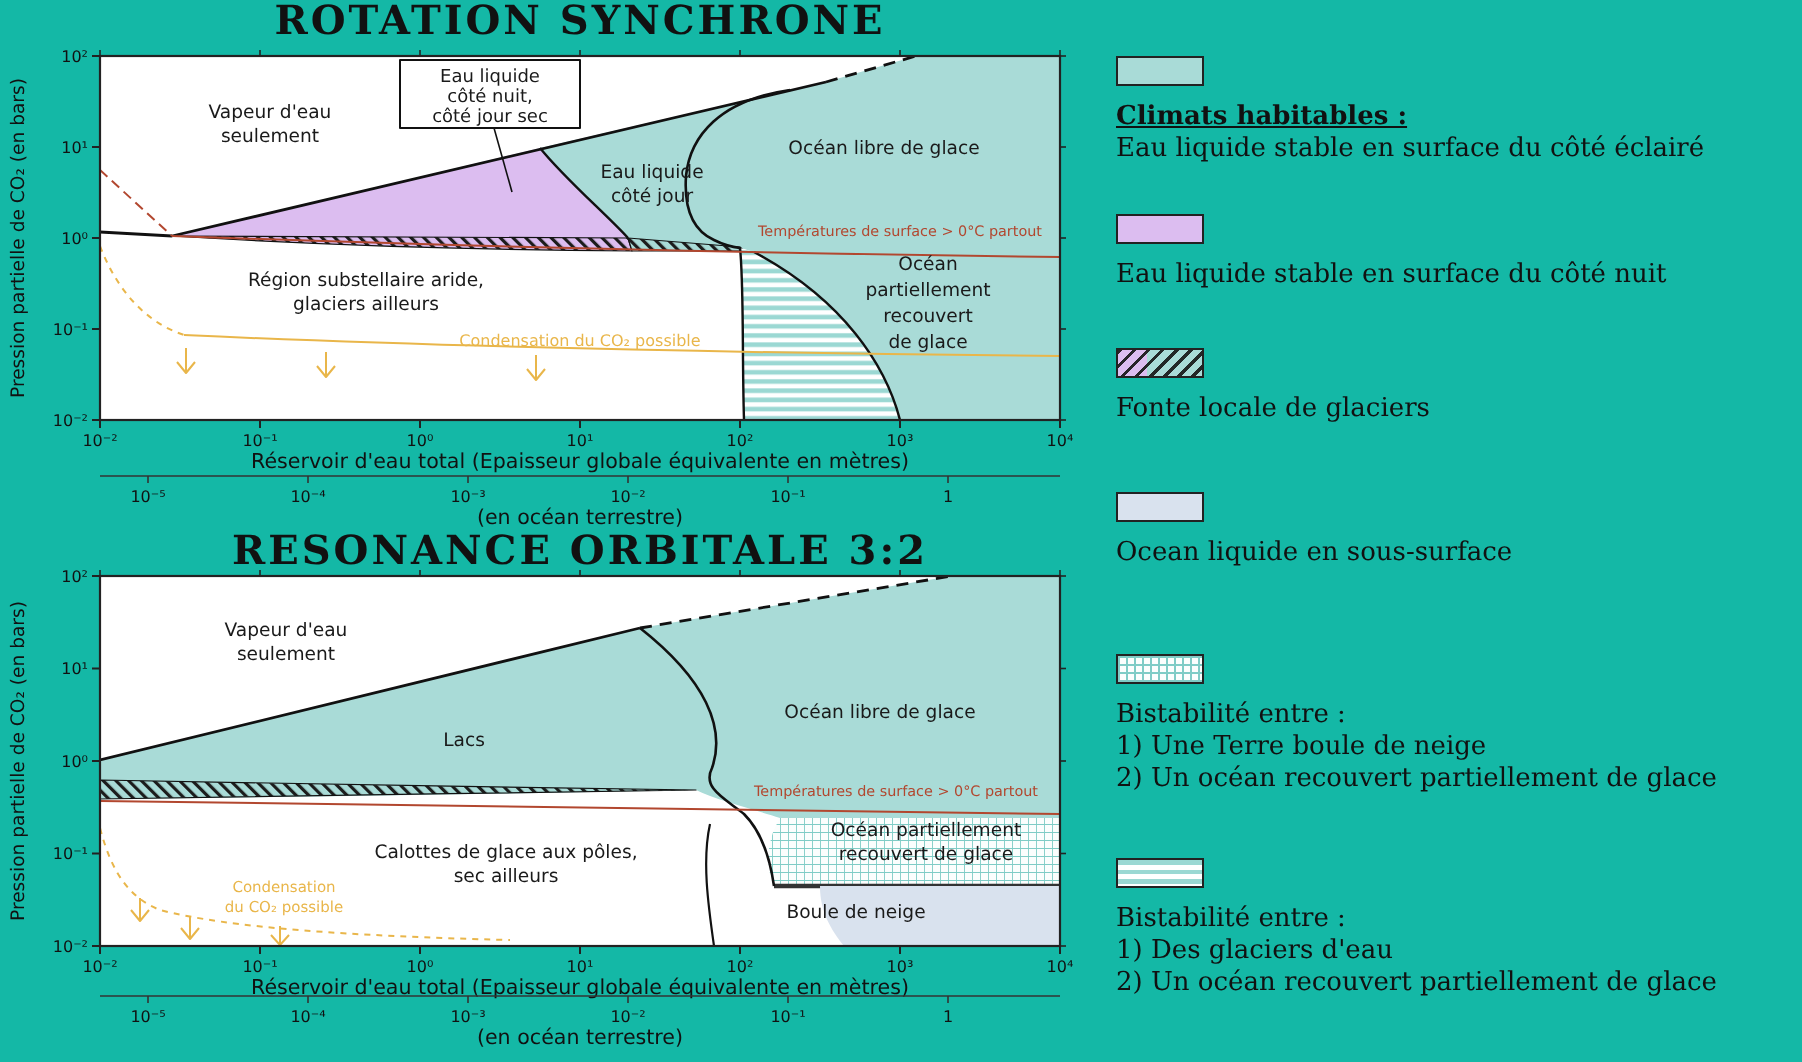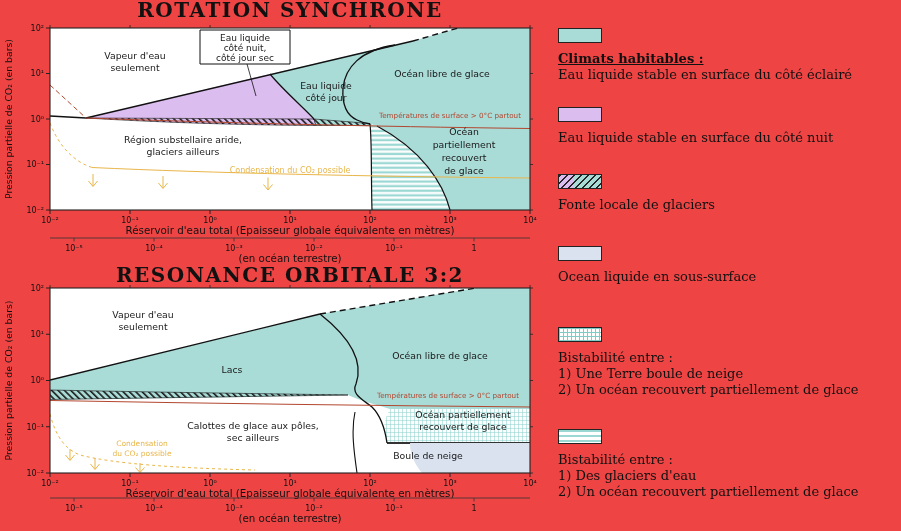--- a/index.html
+++ b/index.html
@@ -1,16 +1,16 @@
 <!DOCTYPE html>
 <html><head>
 <meta charset="utf-8">
 <style>
   html,body{margin:0;padding:0;background:#fff;}
-  .figure{position:relative;width:901px;height:531px;background:#ef4444;overflow:hidden;
+  .figure{position:relative;width:901px;height:531px;background:#14b8a6;overflow:hidden;
           font-family:"DejaVu Sans",sans-serif;}
   .chart-svg{position:absolute;left:0;}
   #chart-0{top:0;}
   #chart-1{top:262px;}
   .legend-item{position:absolute;left:558px;width:345px;}
   .swatch{width:42px;height:13px;border:1.3px solid #222;margin-bottom:8px;}
   .sw-teal{background:#a9dbd7;}
   .sw-purple{background:#dcbdf0;}
   .sw-hatch{background-image:repeating-linear-gradient(135deg,rgba(20,20,20,.9) 0 1.6px,transparent 1.6px 5px),
             linear-gradient(90deg,#dcbdf0 0 34%,#a9dbd7 34% 100%);}

